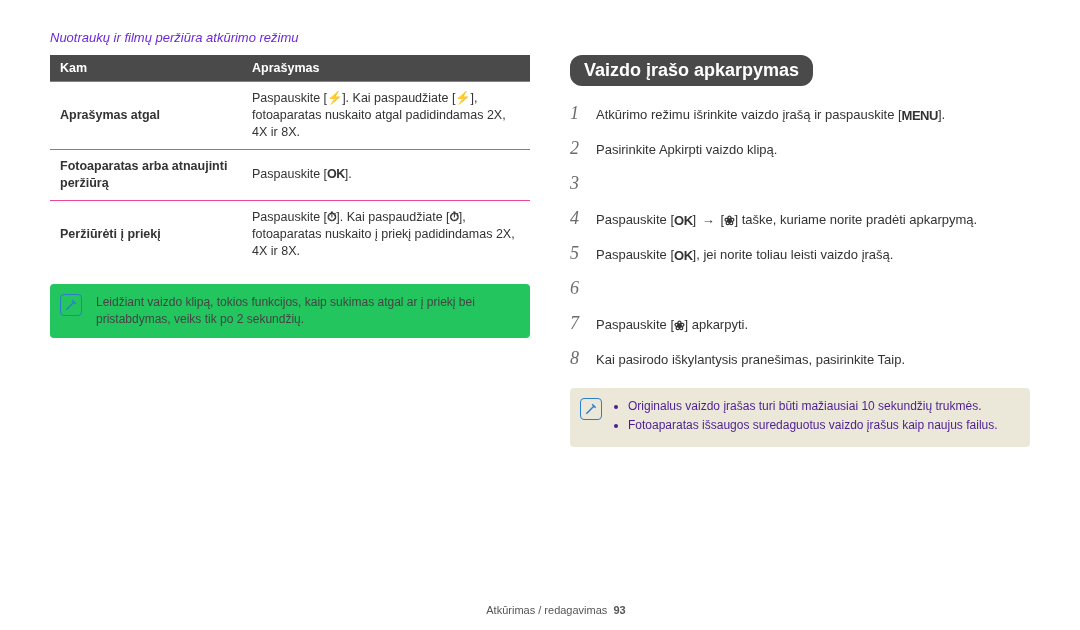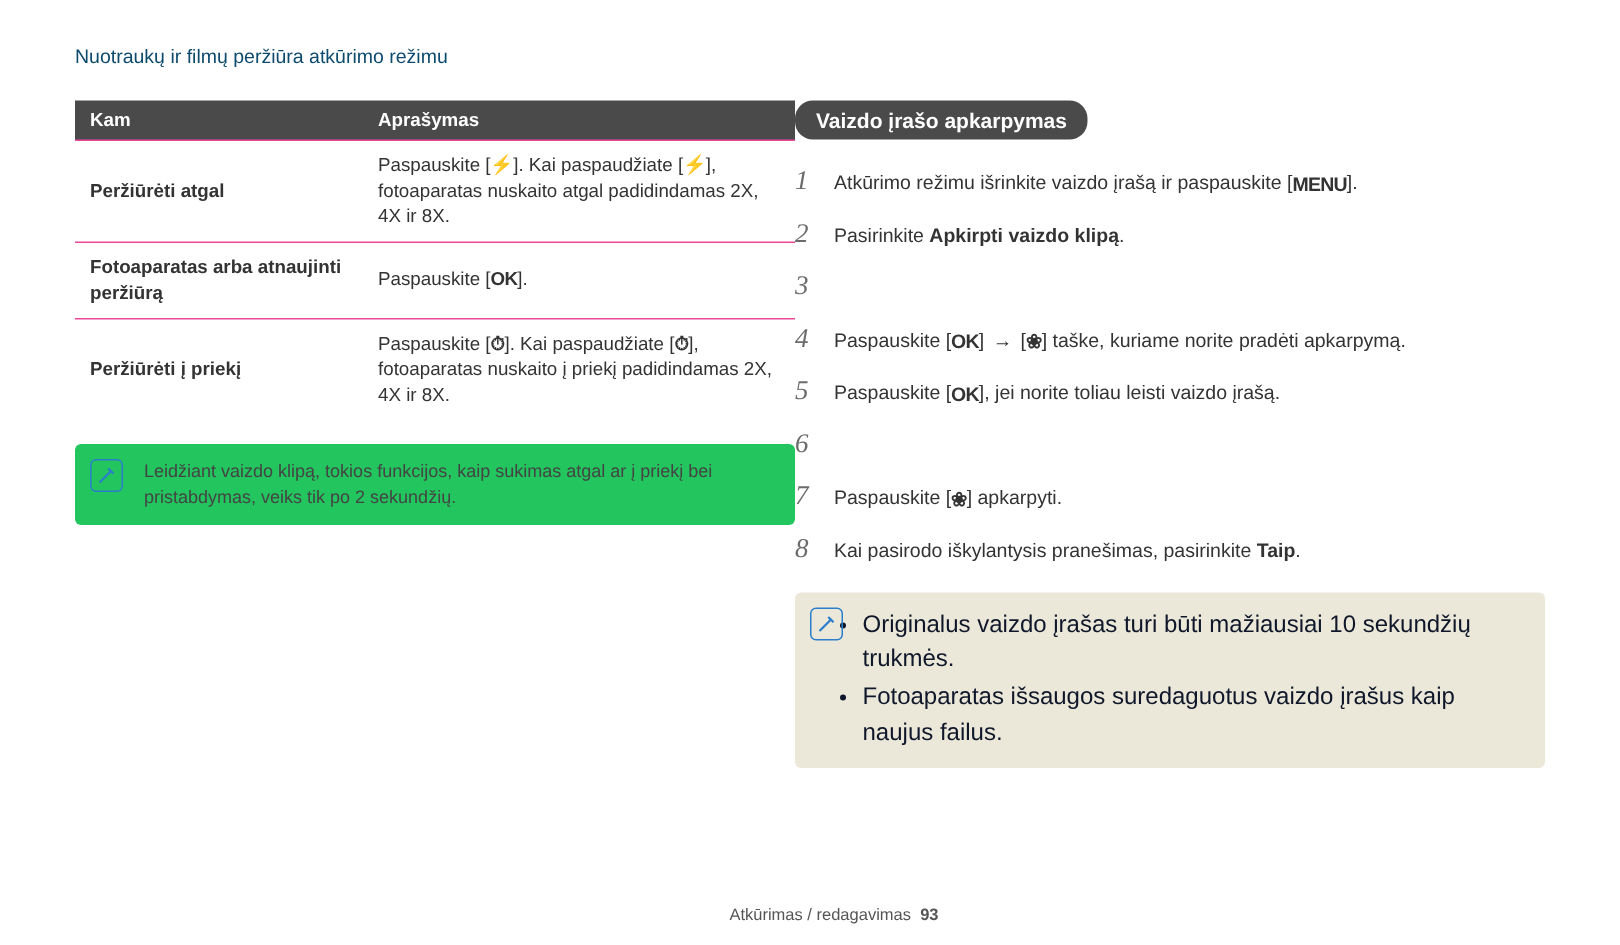--- a/index.html
+++ b/index.html
@@ -7,26 +7,28 @@
     width: 1080px;
     height: 630px;
     background: #ffffff;
     font-family: Arial, sans-serif;
     font-size: 13px;
     color: #333;
     position: relative;
     padding: 30px 50px 0 50px;
   }
   .page-header {
-    color: #0c4a6e;
+    color: #6d28d9;
     font-size: 13px;
-    margin-bottom: 22px;
+    margin-bottom: 10px;
+    font-style: italic;
   }
   .columns {
     display: flex;
+    gap: 40px;
   }
   .col-left { flex: 0 0 480px; }
   .col-right { flex: 1; }
 
   
   table { width: 100%; border-collapse: collapse; font-size: 12.5px; }
   thead th {
     background: #4a4a4a;
     color: #fff;
     text-align: left;
@@ -68,21 +70,21 @@
     font-size: 14px;
   }
   .note-icon svg { width: 14px; height: 14px; }
 
   
   .pill {
     display: inline-block;
     background: #4a4a4a;
     color: #fff;
     font-weight: bold;
-    font-size: 14px;
+    font-size: 18px;
     padding: 5px 14px;
     border-radius: 12px;
     margin-bottom: 14px;
   }
   .steps {
     list-style: none;
     counter-reset: step;
   }
   .steps li {
     display: flex;
@@ -93,31 +95,31 @@
     font-size: 13px;
   }
   .step-num {
     font-style: italic;
     font-size: 18px;
     color: #6c6c6c;
     font-family: Georgia, serif;
     min-width: 16px;
   }
   .steps li .txt { flex: 1; }
-  .bold { font-weight: bold; }
+  .bold { font-weight: normal; }
 
   .note-right {
     margin-top: 16px;
     background: #ece8d9;
     border-radius: 4px;
-    padding: 10px 12px 10px 33px;
+    padding: 10px 12px 10px 46px;
     position: relative;
-    font-size: 16px;
+    font-size: 12px;
     line-height: 1.45;
-    color: #0f172a;
+    color: #4c1d95;
   }
   .note-right ul { list-style: disc; margin-left: 12px; }
   .note-right ul li { margin-bottom: 2px; }
 
   
   .glyph {
     display: inline-block;
     vertical-align: middle;
     font-weight: bold;
     letter-spacing: -0.5px;
@@ -145,21 +147,21 @@
   <div class="col-left">
     <table>
       <thead>
         <tr>
           <th>Kam</th>
           <th>Aprašymas</th>
         </tr>
       </thead>
       <tbody id="tbody">
           <tr>
-            <td>Peržiūrėti atgal</td>
+            <td>Aprašymas atgal</td>
             <td>Paspauskite [<span class="glyph">⚡</span>]. Kai paspaudžiate [<span class="glyph">⚡</span>], fotoaparatas nuskaito atgal padidindamas 2X, 4X ir 8X.</td>
           </tr>
           <tr>
             <td>Fotoaparatas arba atnaujinti peržiūrą</td>
             <td>Paspauskite [<span class="glyph ok">OK</span>].</td>
           </tr>
           <tr>
             <td>Peržiūrėti į priekį</td>
             <td>Paspauskite [<span class="glyph">⏱</span>]. Kai paspaudžiate [<span class="glyph">⏱</span>], fotoaparatas nuskaito į priekį padidindamas 2X, 4X ir 8X.</td>
           </tr>

